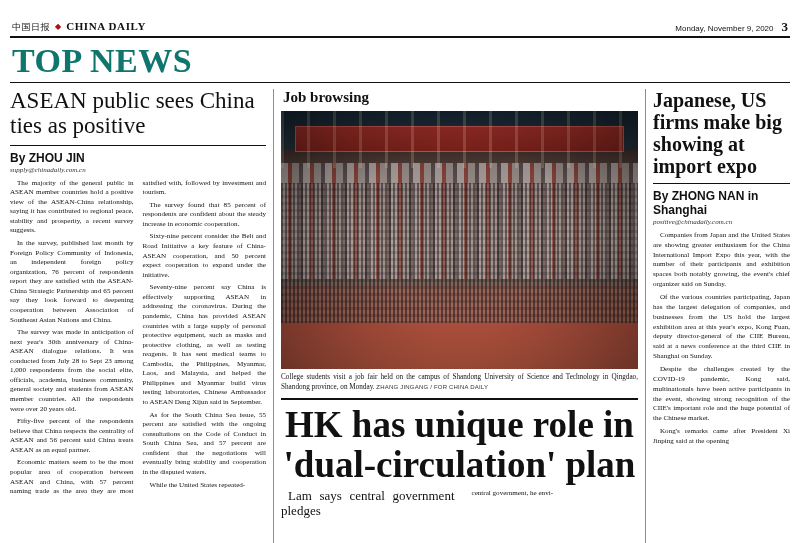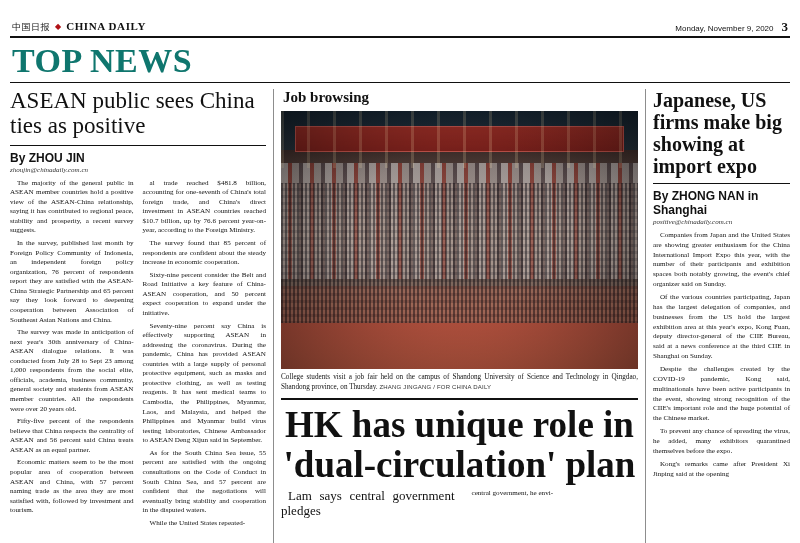--- a/index.html
+++ b/index.html
@@ -283,28 +283,27 @@
   <div class="topnews-band">
     <div class="topnews-title">TOP NEWS</div>
   </div>
 
   <div class="grid">
 
     <div class="col-left">
       <h1 class="headline-left">ASEAN public sees China ties as positive</h1>
       <div class="rule-thin"></div>
       <div class="byline">By ZHOU JIN</div>
-      <div class="byline-email">zhoujin@chinadaily.com.cn</div>
+      <div class="byline-email">supply@chinadaily.com.cn</div>
       <div class="twocol-body">
         <p>The majority of the general public in ASEAN member countries hold a positive view of the ASEAN-China relationship, saying it has contributed to regional peace, stability and prosperity, a recent survey suggests.</p>
         <p>In the survey, published last month by Foreign Policy Community of Indonesia, an independent foreign policy organization, 76 percent of respondents report they are satisfied with the ASEAN-China Strategic Partnership and 65 percent say they look forward to deepening cooperation between Association of Southeast Asian Nations and China.</p>
         <p>The survey was made in anticipation of next year's 30th anniversary of China-ASEAN dialogue relations. It was conducted from July 28 to Sept 23 among 1,000 respondents from the social elite, officials, academia, business community, general society and students from ASEAN member countries. All the respondents were over 20 years old.</p>
         <p>Fifty-five percent of the respondents believe that China respects the centrality of ASEAN and 56 percent said China treats ASEAN as an equal partner.</p>
         <p>Economic matters seem to be the most popular area of cooperation between ASEAN and China, with 57 percent naming trade as the area they are most satisfied with, followed by investment and tourism.</p>
-        <p>al trade reached $481.8 billion, accounting for one-seventh of China's total foreign trade, and China's direct investment in ASEAN countries reached $10.7 billion, up by 76.6 percent year-on-year, according to the Foreign Ministry.</p>
         <p>The survey found that 85 percent of respondents are confident about the steady increase in economic cooperation.</p>
         <p>Sixty-nine percent consider the Belt and Road Initiative a key feature of China-ASEAN cooperation, and 50 percent expect cooperation to expand under the initiative.</p>
         <p>Seventy-nine percent say China is effectively supporting ASEAN in addressing the coronavirus. During the pandemic, China has provided ASEAN countries with a large supply of personal protective equipment, such as masks and protective clothing, as well as testing reagents. It has sent medical teams to Cambodia, the Philippines, Myanmar, Laos, and Malaysia, and helped the Philippines and Myanmar build virus testing laboratories, Chinese Ambassador to ASEAN Deng Xijun said in September.</p>
         <p>As for the South China Sea issue, 55 percent are satisfied with the ongoing consultations on the Code of Conduct in South China Sea, and 57 percent are confident that the negotiations will eventually bring stability and cooperation in the disputed waters.</p>
         <p>While the United States repeated-</p>
       </div>
     </div>
 
     <div class="col-mid">
       <div class="kicker">Job browsing</div>
@@ -313,39 +312,38 @@
         <div class="hall"></div>
         <div class="booths"></div>
         <div class="banner-top"></div>
         <div class="floor"></div>
         <div class="crowd"></div>
         <div class="carpet"></div>
         <div class="stage-lights"></div>
         <div class="vign"></div>
       </div>
       <div class="caption">
-        <span>College students visit a job fair held on the campus of Shandong University of Science and Technology in Qingdao, Shandong province, on Thursday.</span>
+        <span>College students visit a job fair held on the campus of Shandong University of Science and Technology in Qingdao, Shandong province, on Monday.</span>
         <span class="credit">ZHANG JINGANG / FOR CHINA DAILY</span>
       </div>
       <div class="mid-rule"></div>
       <h1 class="headline-mid">HK has unique role in 'dual-circulation' plan</h1>
       <div class="mid-body">
         <p class="subhead-mid">Lam says central government pledges</p>
         <p>central government, he envi-</p>
       </div>
     </div>
 
     <div class="col-right">
       <h1 class="headline-right">Japanese, US firms make big showing at import expo</h1>
       <div class="rule-thin"></div>
       <div class="byline">By ZHONG NAN in Shanghai</div>
       <div class="byline-email">positive@chinadaily.com.cn</div>
       <div class="right-body">
         <p>Companies from Japan and the United States are showing greater enthusiasm for the China International Import Expo this year, with the number of their participants and exhibition spaces both notably growing, the event's chief organizer said on Sunday.</p>
         <p>Of the various countries participating, Japan has the largest delegation of companies, and businesses from the US hold the largest exhibition area at this year's expo, Kong Fuan, deputy director-general of the CIIE Bureau, said at a news conference at the third CIIE in Shanghai on Sunday.</p>
         <p>Despite the challenges created by the COVID-19 pandemic, Kong said, multinationals have been active participants in the event, showing strong recognition of the CIIE's important role and the huge potential of the Chinese market.</p>
-        <p>To prevent any chance of spreading the virus, he added, many exhibitors quarantined themselves before the expo.</p>
         <p>Kong's remarks came after President Xi Jinping said at the opening</p>
       </div>
     </div>
 
   </div>
 </div>
 
 </body></html>

